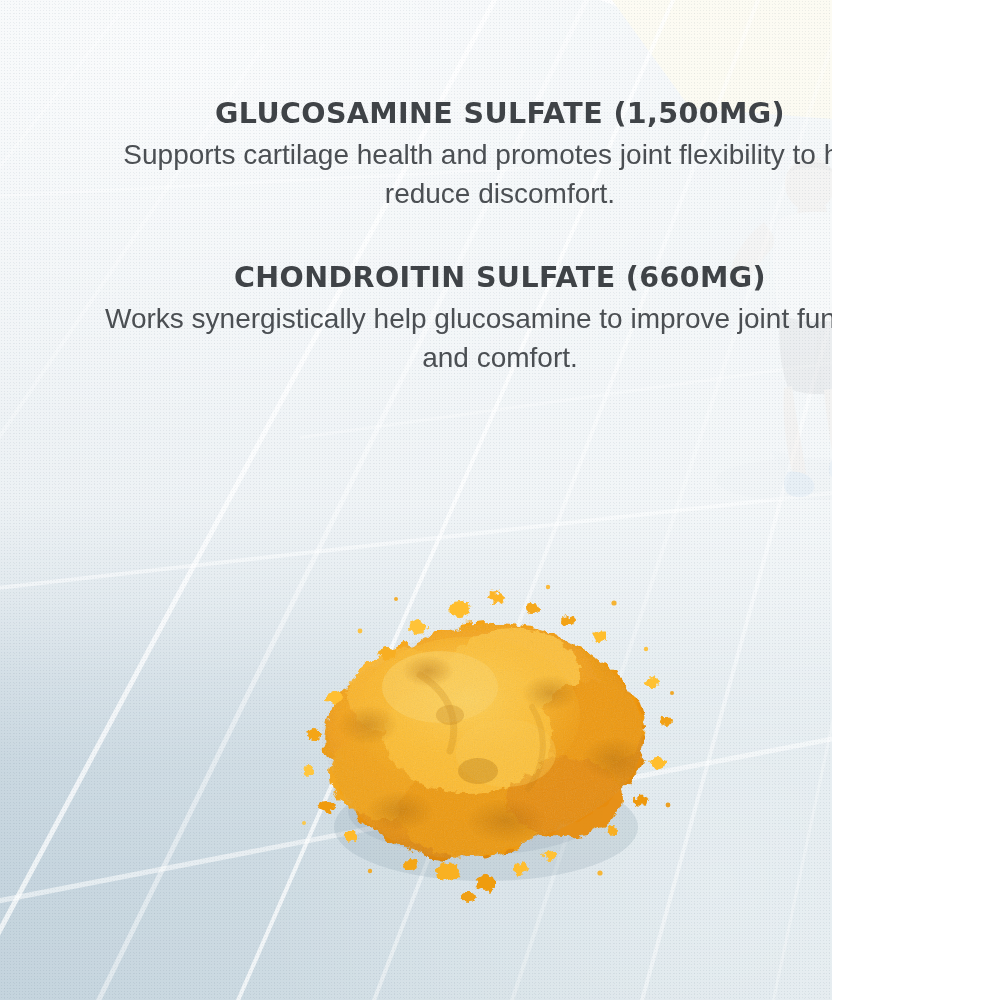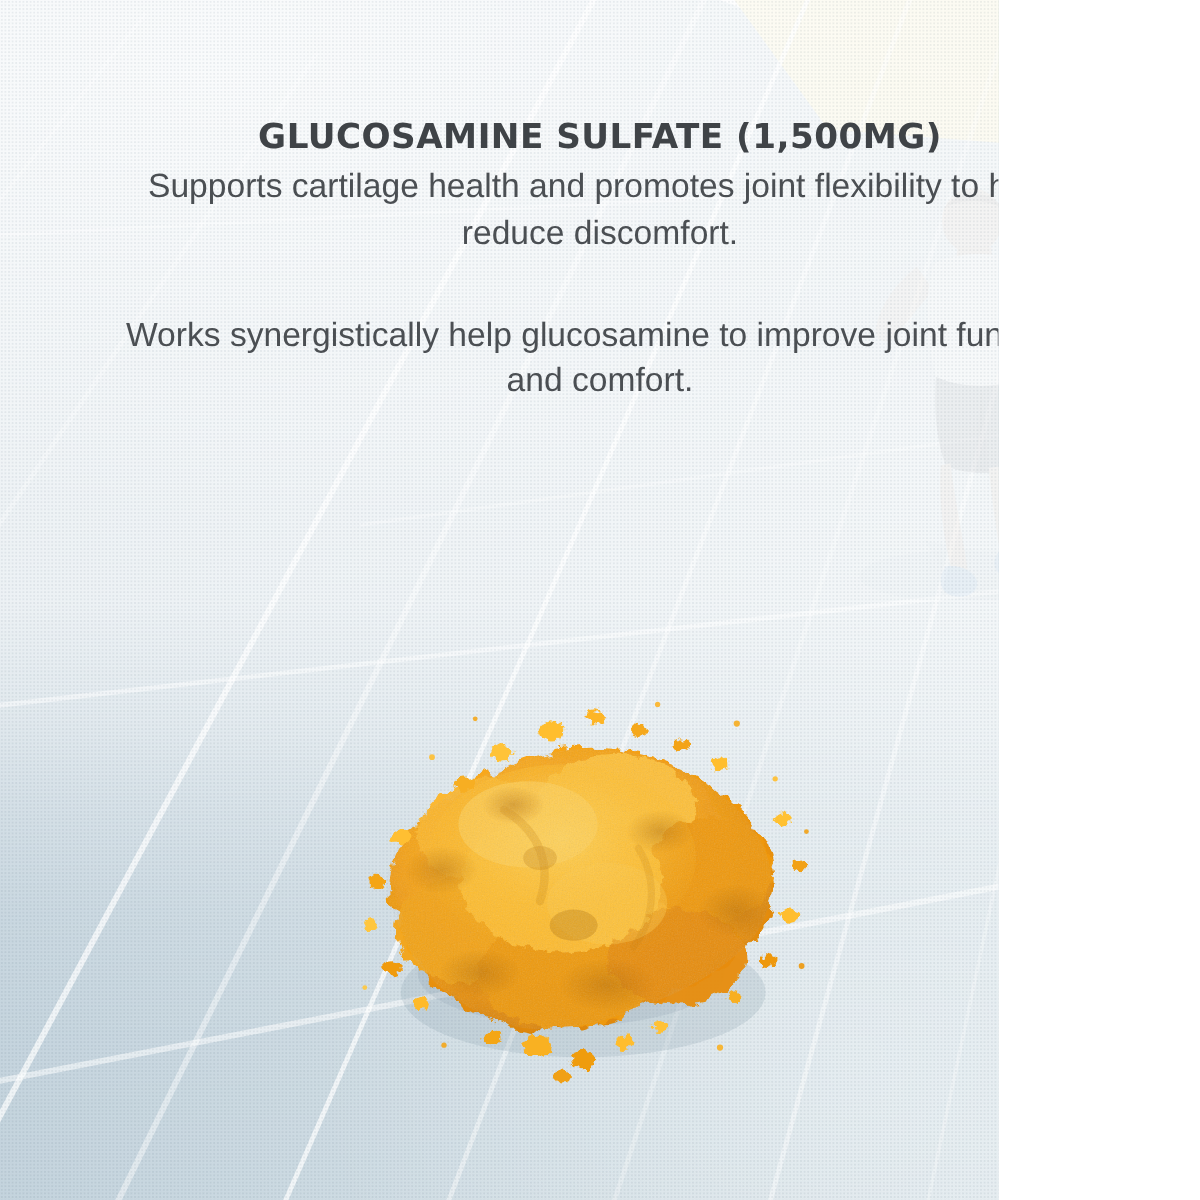--- a/index.html
+++ b/index.html
@@ -377,20 +377,21 @@
   </div>
 
   <div id="copy">
 
     <div class="block">
       <h2 class="heading">GLUCOSAMINE SULFATE (1,500MG)</h2>
       <p class="body">Supports cartilage health and promotes joint flexibility to help reduce discomfort.</p>
     </div>
 
     <div class="block">
+      <h2 class="heading">CHONDROITIN SULFATE (660MG)</h2>
       <p class="body">Works synergistically help glucosamine to improve joint function and comfort.</p>
     </div>
 
     <div class="block">
     </div>
 
   </div>
 
 </div>
 

